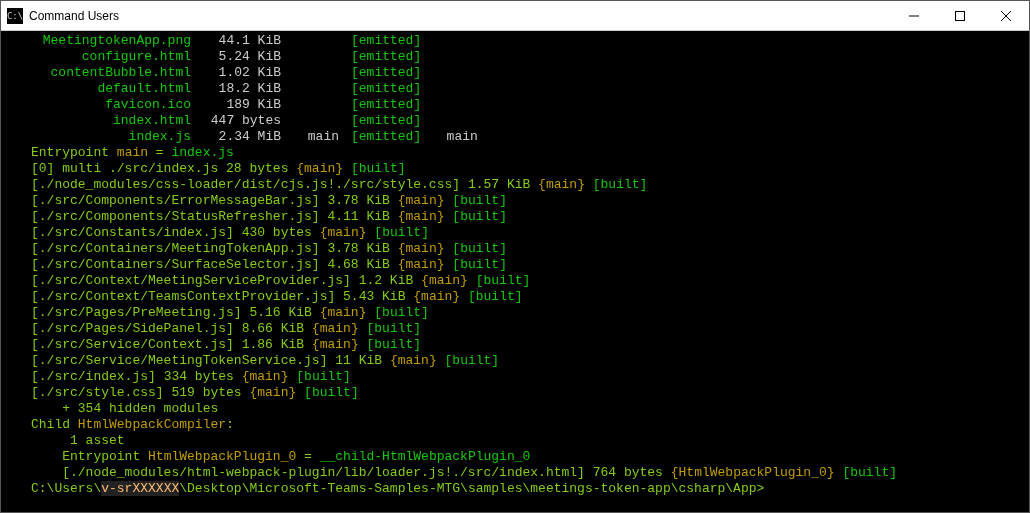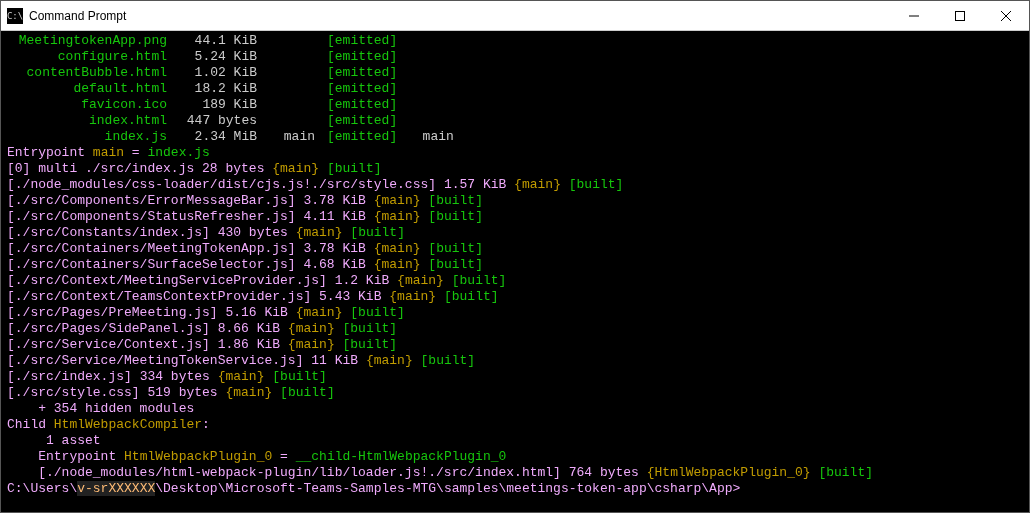--- a/index.html
+++ b/index.html
@@ -51,35 +51,35 @@
     color: #ccc;
     width: 100%;
     height: calc(100% - 30px);
     padding: 2px 6px;
     line-height: 16px;
     white-space: pre;
     overflow: hidden;
   }
   .g { color: #16c60c; }  
   .y { color: #c19c00; }   
-  .w { color: #f0abfc; text-align: right; }   
-  .row { display: block; }
+  .w { color: #84cc16; text-align: right; }   
+  .row { display: block; margin-left: 24px; }
   .asset-name { color:#16c60c; display:inline-block; width: 160px; text-align:right; }
   .asset-size { color:#ccc; display:inline-block; width: 90px; text-align:right; }
   .asset-chunks { color:#ccc; display:inline-block; width: 60px; text-align:right; padding-right:2px;}
   .asset-emitted { color:#16c60c; display:inline-block; width: 90px; text-align:left; padding-left:10px;}
   .asset-cnames { color:#ccc; }
   .redact { background:#222; color:#fdba74; }
 </style>
 </head>
 <body>
 
 <div class="titlebar">
   <div class="titlebar-icon">C:\</div>
-  <div class="titlebar-title">Command Prompt</div>
+  <div class="titlebar-title">Command Users</div>
   <div class="titlebar-controls">
     <div class="win-btn">
       <svg width="10" height="10" viewBox="0 0 10 10">
           <line x1="0" y1="5" x2="10" y2="5" stroke="#000" stroke-width="1"></line>
         </svg>
     </div>
     <div class="win-btn">
       <svg width="10" height="10" viewBox="0 0 10 10">
           <rect x="0.5" y="0.5" width="9" height="9" fill="none" stroke="#000" stroke-width="1"></rect>
         </svg>

